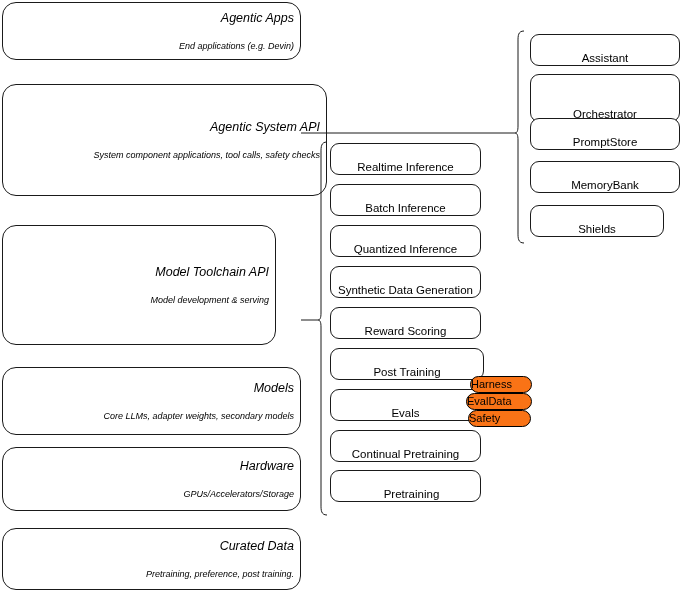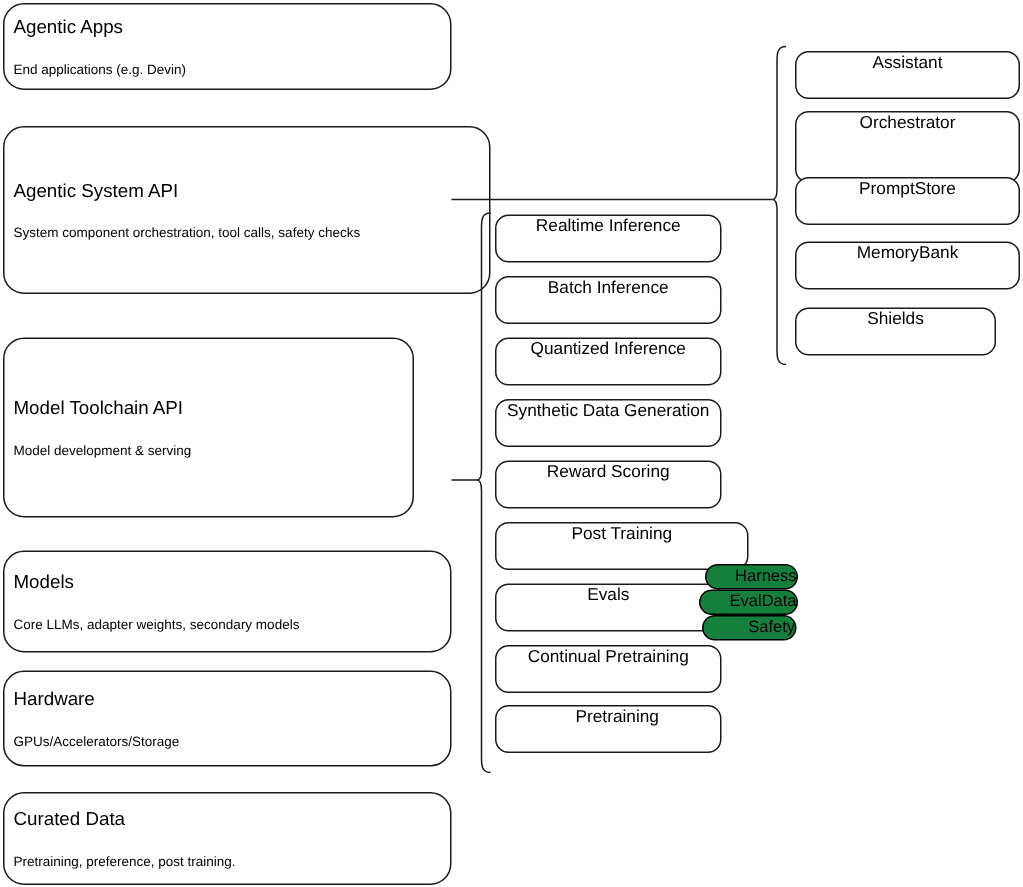--- a/index.html
+++ b/index.html
@@ -20,24 +20,25 @@
     background: #ffffff;
   }
   .box {
     position: absolute;
     box-sizing: border-box;
     border: 1px solid #1a1a1a;
     border-radius: 14px;
     background: #ffffff;
     display: flex;
     flex-direction: column;
-    align-items: flex-start;
+    align-items: flex-end;
     justify-content: center;
     text-align: center;
     padding: 2px 6px;
+    font-style: italic;
   }
   .layer-title {
     font-size: 12.5px;
     line-height: 16px;
     color: #000000;
     white-space: nowrap;
   }
   .layer-sub {
     font-size: 9px;
     line-height: 13px;
@@ -45,39 +46,39 @@
     white-space: nowrap;
     margin-top: 14px;
   }
   .cap-box {
     position: absolute;
     box-sizing: border-box;
     border: 1px solid #1a1a1a;
     border-radius: 9px;
     background: #ffffff;
     display: flex;
-    align-items: flex-start;
+    align-items: flex-end;
     justify-content: center;
     text-align: center;
   }
   .cap-label {
     font-size: 11.5px;
     line-height: 14px;
     white-space: nowrap;
     color: #000000;
   }
   .pill {
     position: absolute;
     box-sizing: border-box;
     border: 1px solid #000000;
     border-radius: 999px;
-    background: #15803d;
+    background: #f97316;
     display: flex;
     align-items: center;
-    justify-content: flex-end;
+    justify-content: flex-start;
   }
   .pill-label {
     font-size: 11px;
     line-height: 13px;
     white-space: nowrap;
     color: #000000;
   }
   .connector {
     position: absolute;
     overflow: visible;
@@ -94,21 +95,21 @@
 
 <div id="canvas">
 
   <div class="box" style="left:2px; top:2px; width:299px; height:58px;">
     <div class="layer-title">Agentic Apps</div>
     <div class="layer-sub">End applications (e.g. Devin)</div>
   </div>
 
   <div class="box" style="left:2px; top:84px; width:325px; height:112px;">
     <div class="layer-title">Agentic System API</div>
-    <div class="layer-sub">System component orchestration, tool calls, safety checks</div>
+    <div class="layer-sub">System component applications, tool calls, safety checks</div>
   </div>
 
   <div class="box" style="left:2px; top:225px; width:274px; height:120px;">
     <div class="layer-title">Model Toolchain API</div>
     <div class="layer-sub">Model development &amp; serving</div>
   </div>
 
   <div class="box" style="left:2px; top:367px; width:299px; height:68px;">
     <div class="layer-title">Models</div>
     <div class="layer-sub">Core LLMs, adapter weights, secondary models</div>
@@ -158,21 +159,21 @@
   </div>
   <div class="cap-box" style="left:330px; top:225px; width:151px; height:32px;">
     <span class="cap-label">Quantized Inference</span>
   </div>
   <div class="cap-box" style="left:330px; top:266px; width:151px; height:32px;">
     <span class="cap-label">Synthetic Data Generation</span>
   </div>
   <div class="cap-box" style="left:330px; top:307px; width:151px; height:32px;">
     <span class="cap-label">Reward Scoring</span>
   </div>
-  <div class="cap-box" style="left:330px; top:348px; width:169px; height:32px;">
+  <div class="cap-box" style="left:330px; top:348px; width:154px; height:32px;">
     <span class="cap-label">Post Training</span>
   </div>
   <div class="cap-box" style="left:330px; top:389px; width:151px; height:32px;">
     <span class="cap-label">Evals</span>
   </div>
   <div class="cap-box" style="left:330px; top:430px; width:151px; height:32px;">
     <span class="cap-label">Continual Pretraining</span>
   </div>
   <div class="cap-box" style="left:330px; top:470px; width:151px; height:32px;padding-left:12px;">
     <span class="cap-label">Pretraining</span>

